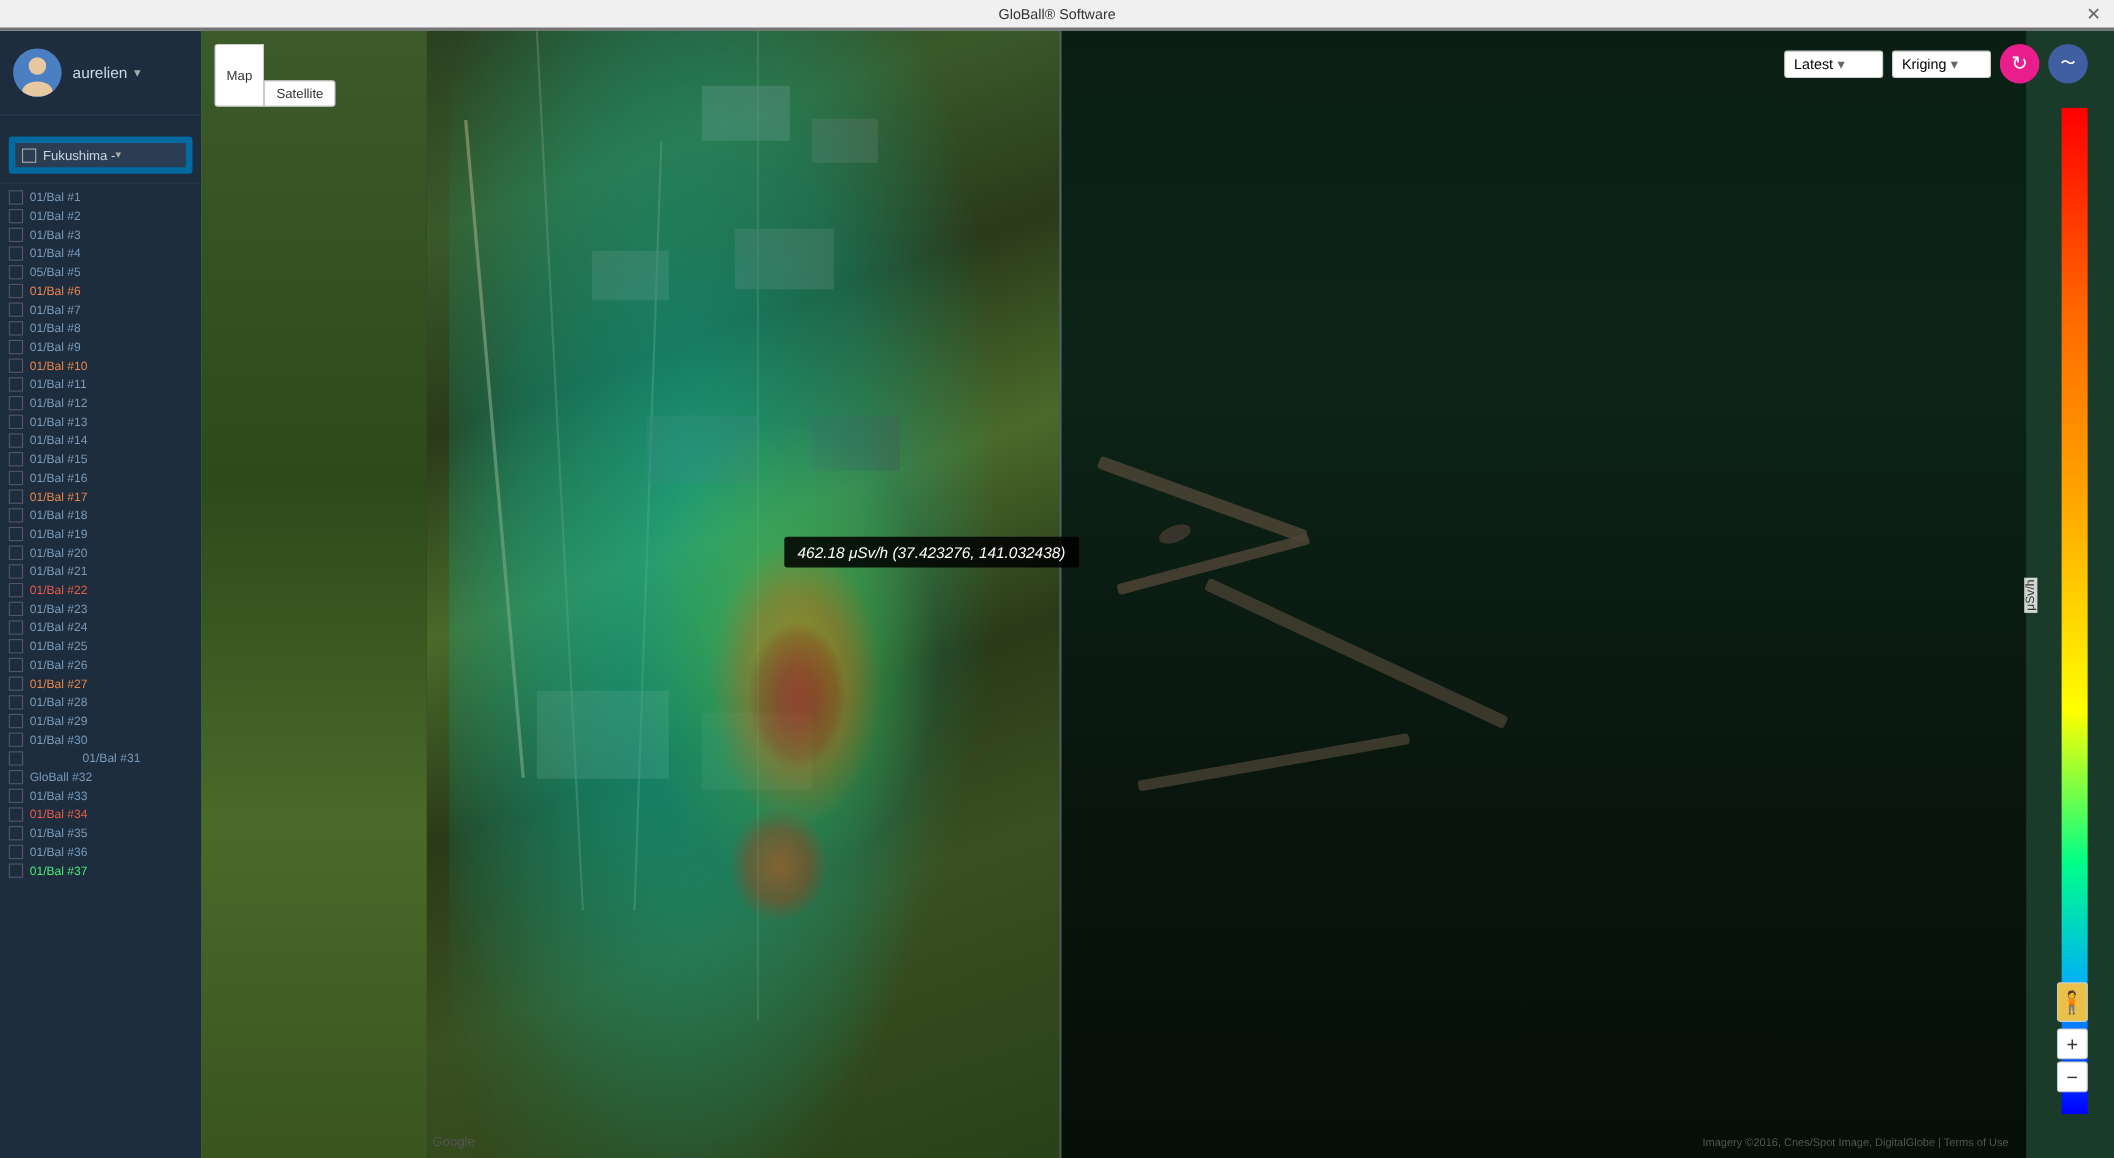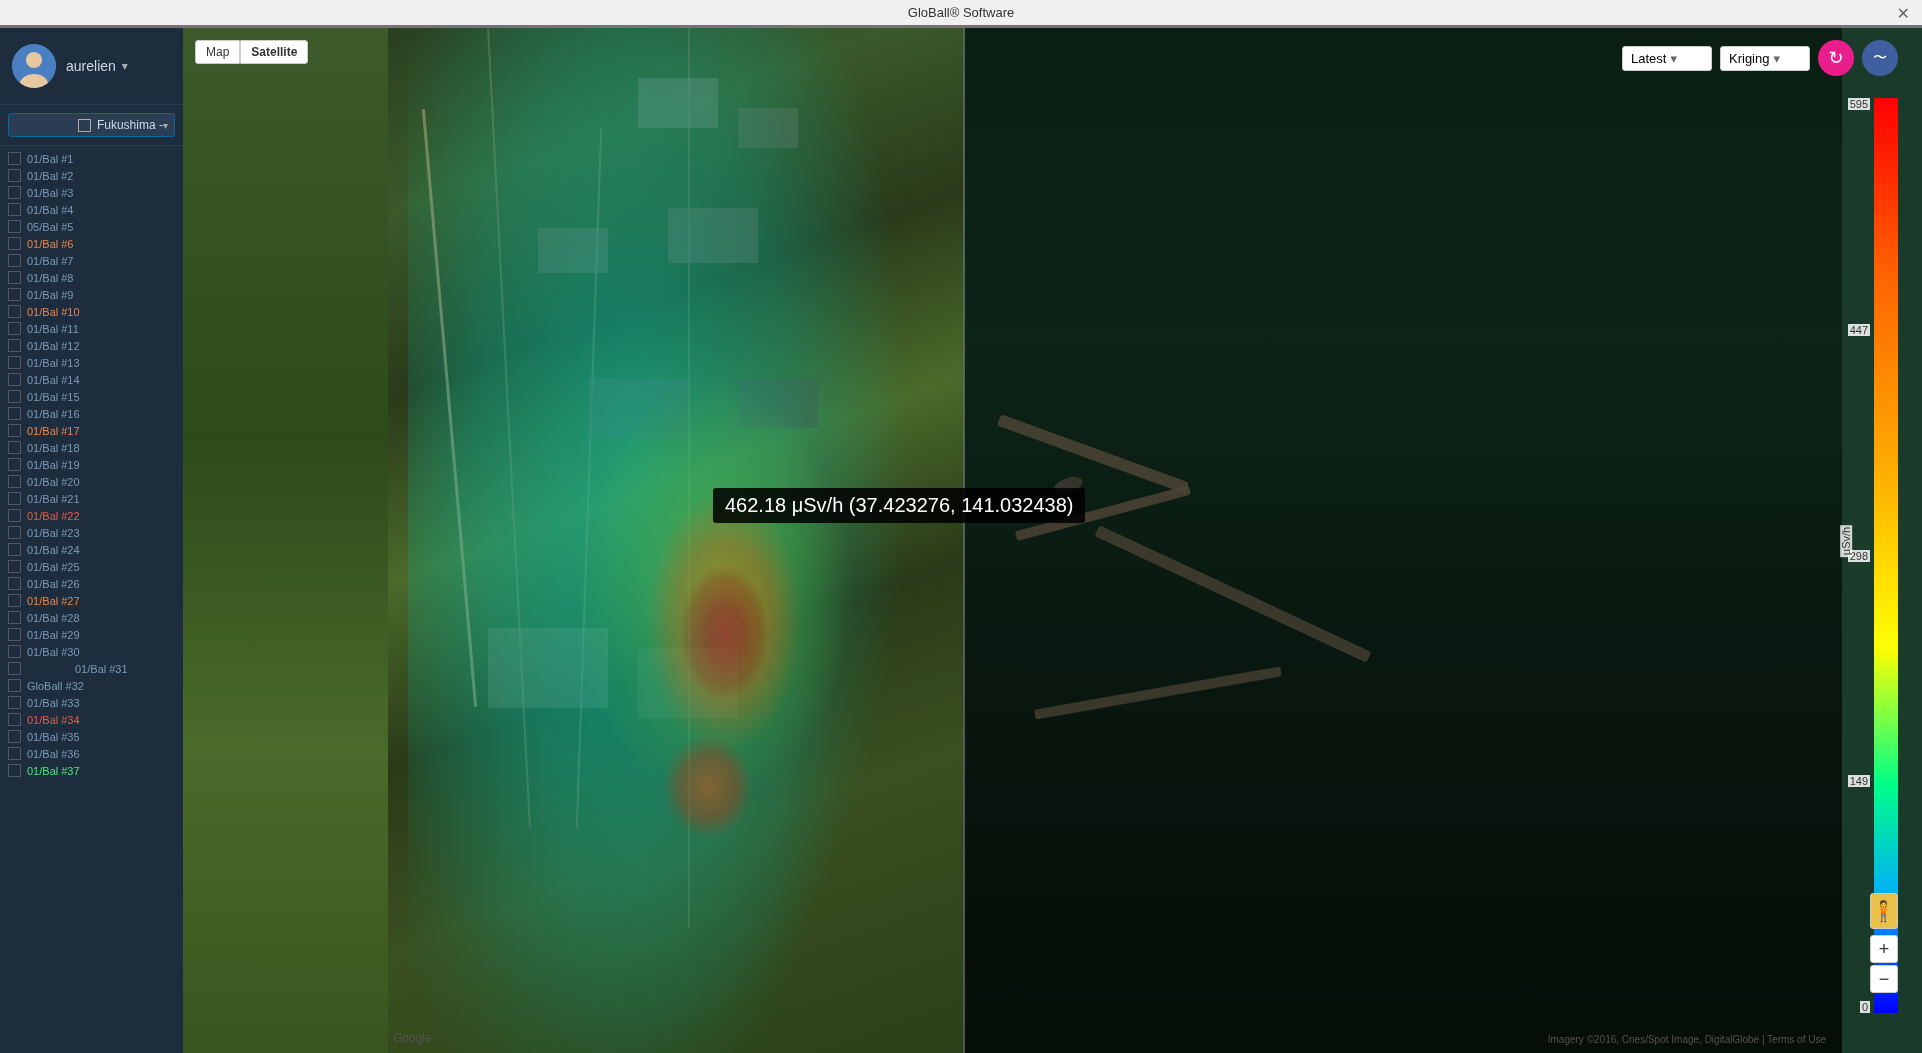--- a/index.html
+++ b/index.html
@@ -65,30 +65,31 @@
       height: 100%;
     }
 
     
     .sidebar-dropdown {
       padding: 8px;
       border-bottom: 1px solid #2a3d52;
     }
     .dropdown-select {
       background: #2a3d52;
-      border: 1px solid #0369a1;
+      border: 6px solid #0369a1;
       color: #cdd8e3;
       font-size: 12px;
       padding: 4px 6px;
       width: 100%;
       cursor: pointer;
       display: flex;
       align-items: center;
-      justify-content: flex-end;
+      justify-content: flex-start;
       border-radius: 3px;
+      margin-top: 11px;
     }
     .dropdown-select-inner {
       display: flex;
       align-items: center;
       gap: 6px;
     }
     .checkbox-small {
       width: 13px;
       height: 13px;
       border: 1px solid #aaa;
@@ -185,21 +186,21 @@
     .map-type-btn {
       padding: 4px 10px;
       font-size: 12px;
       background: #fff;
       border: 1px solid #ccc;
       cursor: pointer;
       color: #333;
     }
     .map-type-btn:first-child { border-radius: 3px 0 0 3px; }
     .map-type-btn:last-child { border-radius: 0 3px 3px 0; }
-    .map-type-btn.active { font-weight: bold; }
+    .map-type-btn.active { font-weight: normal; margin-top: 33px; }
 
     
     .map-controls-right {
       position: absolute;
       top: 12px;
       right: 24px;
       z-index: 10;
       display: flex;
       align-items: center;
       gap: 8px;
@@ -290,24 +291,25 @@
     }
 
     
     .map-tooltip {
       position: absolute;
       top: 460px;
       left: 530px;
       background: rgba(0,0,0,0.85);
       color: #fff;
       padding: 6px 12px;
-      font-size: 20px;
+      font-size: 14px;
       border-radius: 3px;
       z-index: 20;
       white-space: nowrap;
+      font-style: italic;
     }
 
     
     .google-watermark {
       position: absolute;
       bottom: 8px;
       left: 210px;
       font-size: 12px;
       color: #555;
       z-index: 10;
@@ -629,27 +631,20 @@
           <span style="color:#666;">▾</span>
         </div>
         <button class="btn-refresh">
           <span style="font-size:18px;">↻</span>
         </button>
         <button class="btn-analytics">
           <span style="font-size:14px;">〜</span>
         </button>
       </div>
 
-      <div class="scale-labels">
-        <span class="scale-label">595</span>
-        <span class="scale-label">447</span>
-        <span class="scale-label">298</span>
-        <span class="scale-label">149</span>
-        <span class="scale-label">0</span>
-      </div>
 
       <div class="color-scale">
         <svg width="24" height="100%" viewBox="0 0 24 720" preserveAspectRatio="none" style="width:24px;height:100%;">
           <defs>
             <linearGradient id="heatGrad" x1="0" y1="0" x2="0" y2="1">
               <stop offset="0%" stop-color="#ff0000"></stop>
               <stop offset="20%" stop-color="#ff6600"></stop>
               <stop offset="40%" stop-color="#ffaa00"></stop>
               <stop offset="60%" stop-color="#ffff00"></stop>
               <stop offset="75%" stop-color="#00ff88"></stop>

